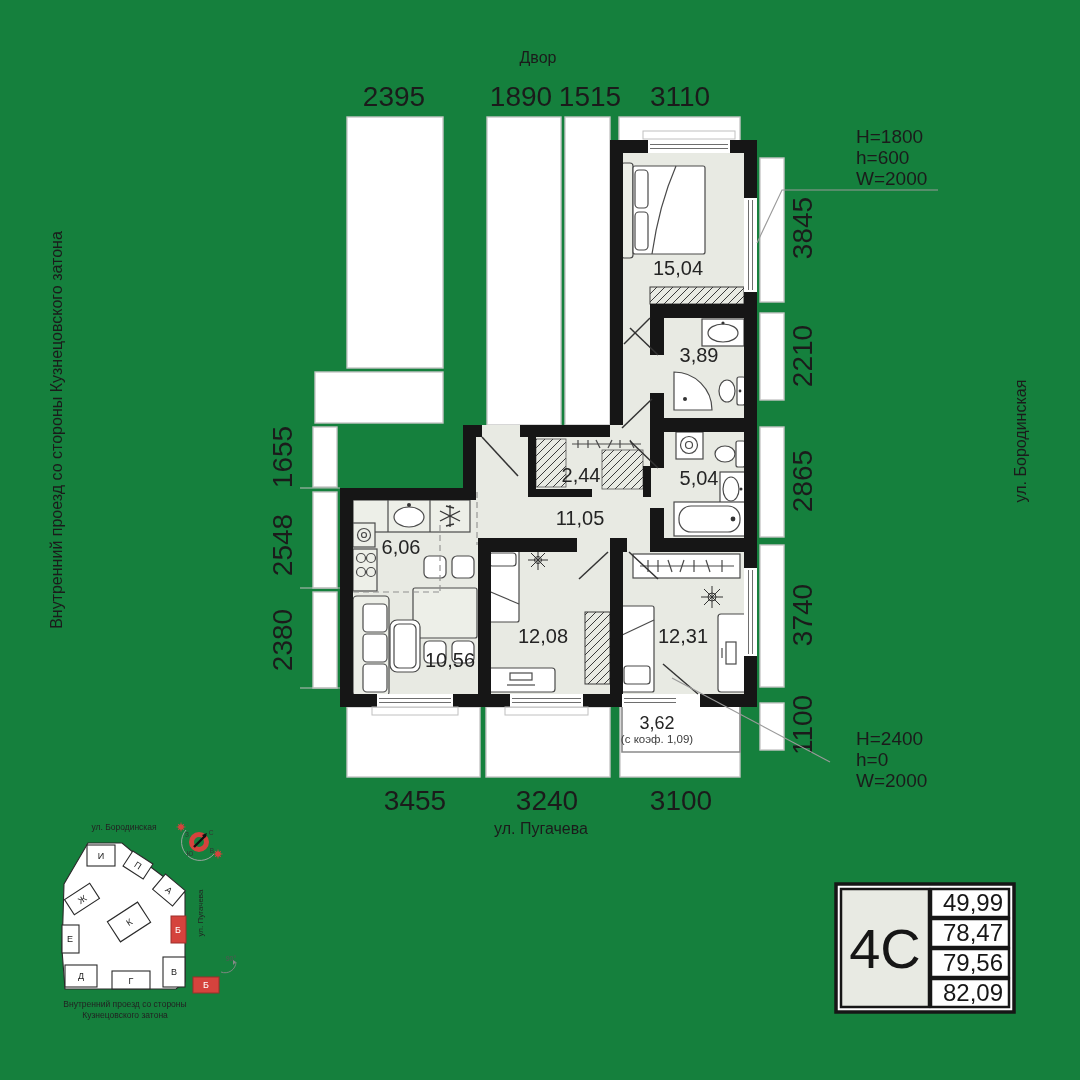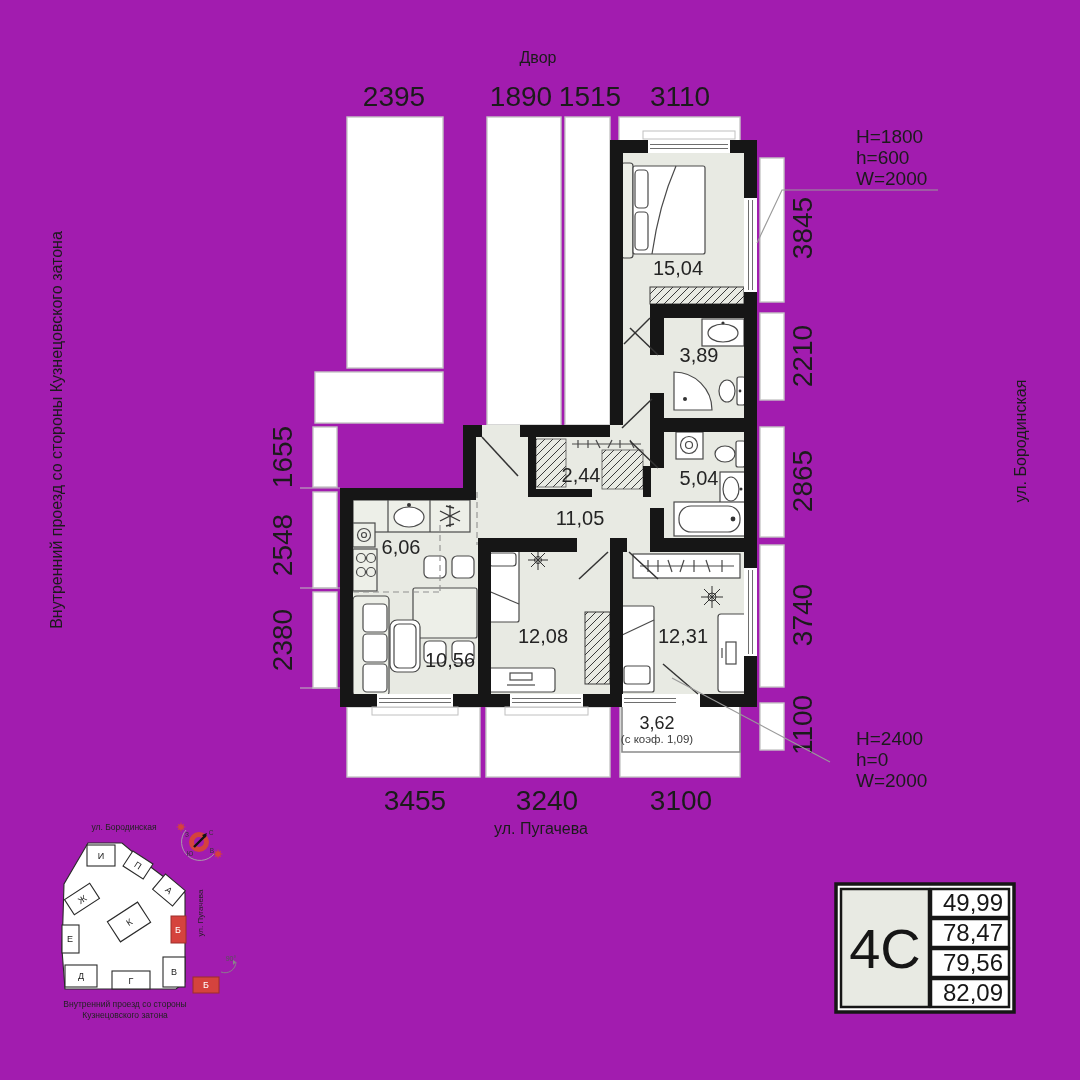--- a/index.html
+++ b/index.html
@@ -1,16 +1,16 @@
 <!DOCTYPE html>
 <html><head>
 <meta charset="utf-8">
 <style>
   html,body{margin:0;padding:0;background:#fff;}
-  #stage{position:relative;width:1080px;height:1080px;background:#a21caf;overflow:hidden;}
+  #stage{position:relative;width:1080px;height:1080px;background:#15803d;overflow:hidden;}
   svg{font-family:"Liberation Sans",sans-serif;}
   .w{fill:#161616;}
   .df{fill:#fff;stroke:#c6c6c6;stroke-width:1.4;}
   .dt{font-size:28px;fill:#1b1b1b;text-anchor:middle;}
   .rl{font-size:20px;fill:#242424;text-anchor:middle;}
   .rs{font-size:18px;fill:#242424;text-anchor:middle;}
   .rn{font-size:11.5px;fill:#3a3a3a;text-anchor:middle;}
   .st{font-size:16px;fill:#1b1b1b;text-anchor:middle;}
   .an{font-size:19px;fill:#1b1b1b;}
   .fu{fill:#edefe8;stroke:#4a4a4a;stroke-width:1.2;}

